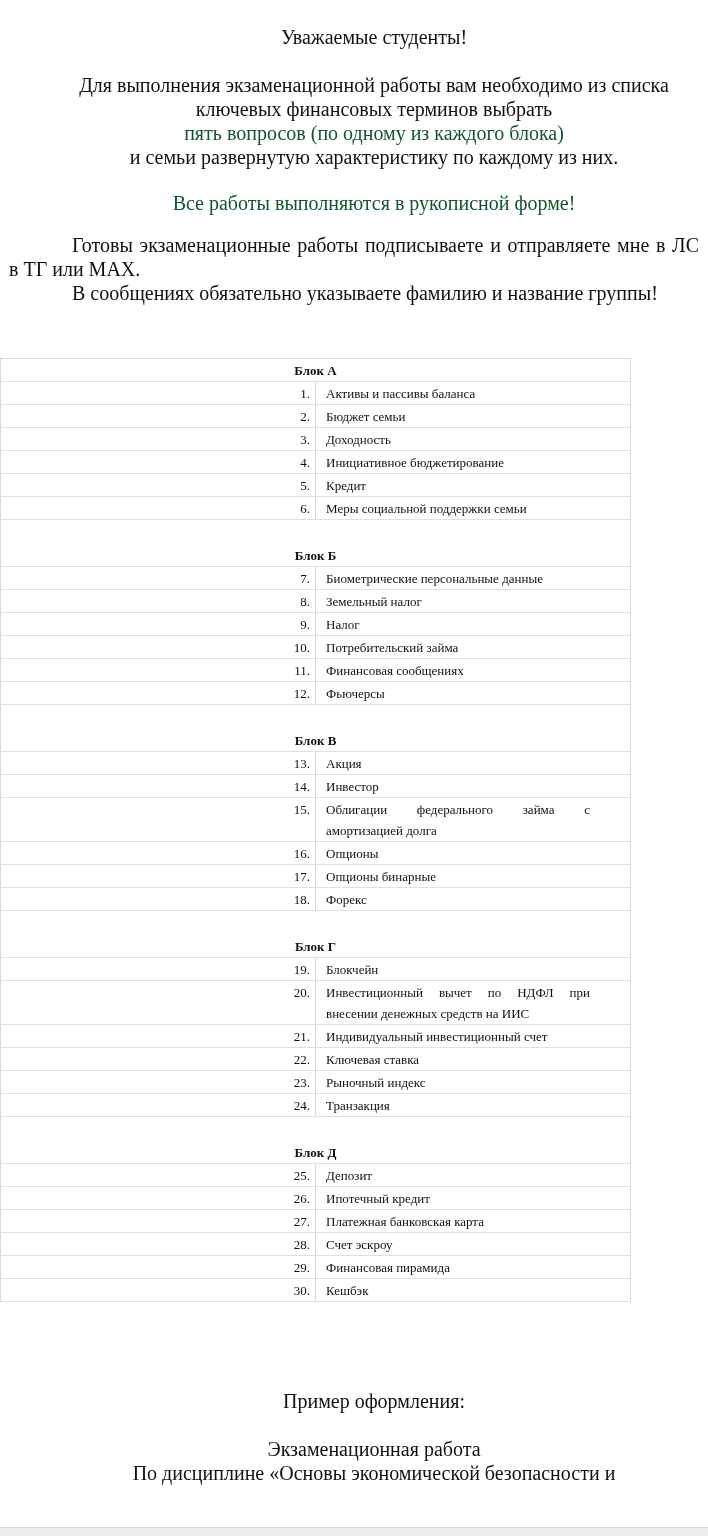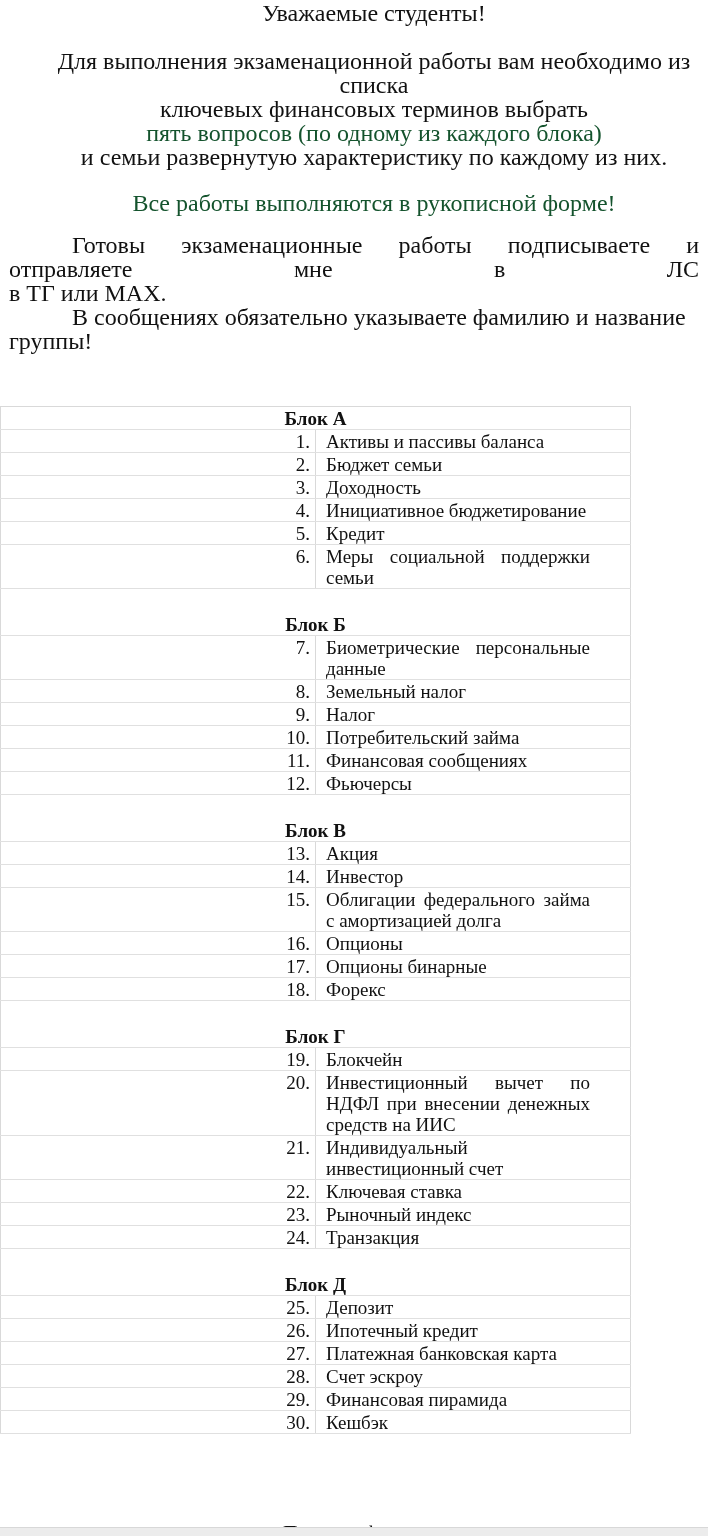--- a/index.html
+++ b/index.html
@@ -10,23 +10,23 @@
   body {
     width: 708px;
     height: 1536px;
     position: relative;
     overflow: hidden;
     font-family: "Liberation Serif", "DejaVu Serif", serif;
     color: #111111;
     -webkit-font-smoothing: antialiased;
   }
   .intro {
-    font-size: 24px;
+    font-size: 20px;
     line-height: 24px;
-    padding-top: 1px;
+    padding-top: 25px;
   }
   .c {
     text-align: center;
     padding-left: 40px;   
   }
   .red { color: #14532d; }
   .gap24 { height: 24px; }
   .gap22 { height: 22px; }
   .gap18 { height: 18px; }
   .para {
@@ -41,21 +41,21 @@
   .jline2 { text-align: left; }
   .note {
     text-indent: 63px;
     text-align: left;
   }
   table.terms {
     margin-top: 53px;
     width: 631px;
     border-collapse: collapse;
     table-layout: fixed;
-    font-size: 19px;
+    font-size: 13px;
     line-height: 21px;
     border: 1px solid #d9d9d9;
   }
   table.terms td { vertical-align: top; }
   tr.bhead td {
     font-weight: bold;
     text-align: center;
     border-bottom: 1px solid #e0e0e0;
     padding: 1px 0 0 0;
     height: 21px;

